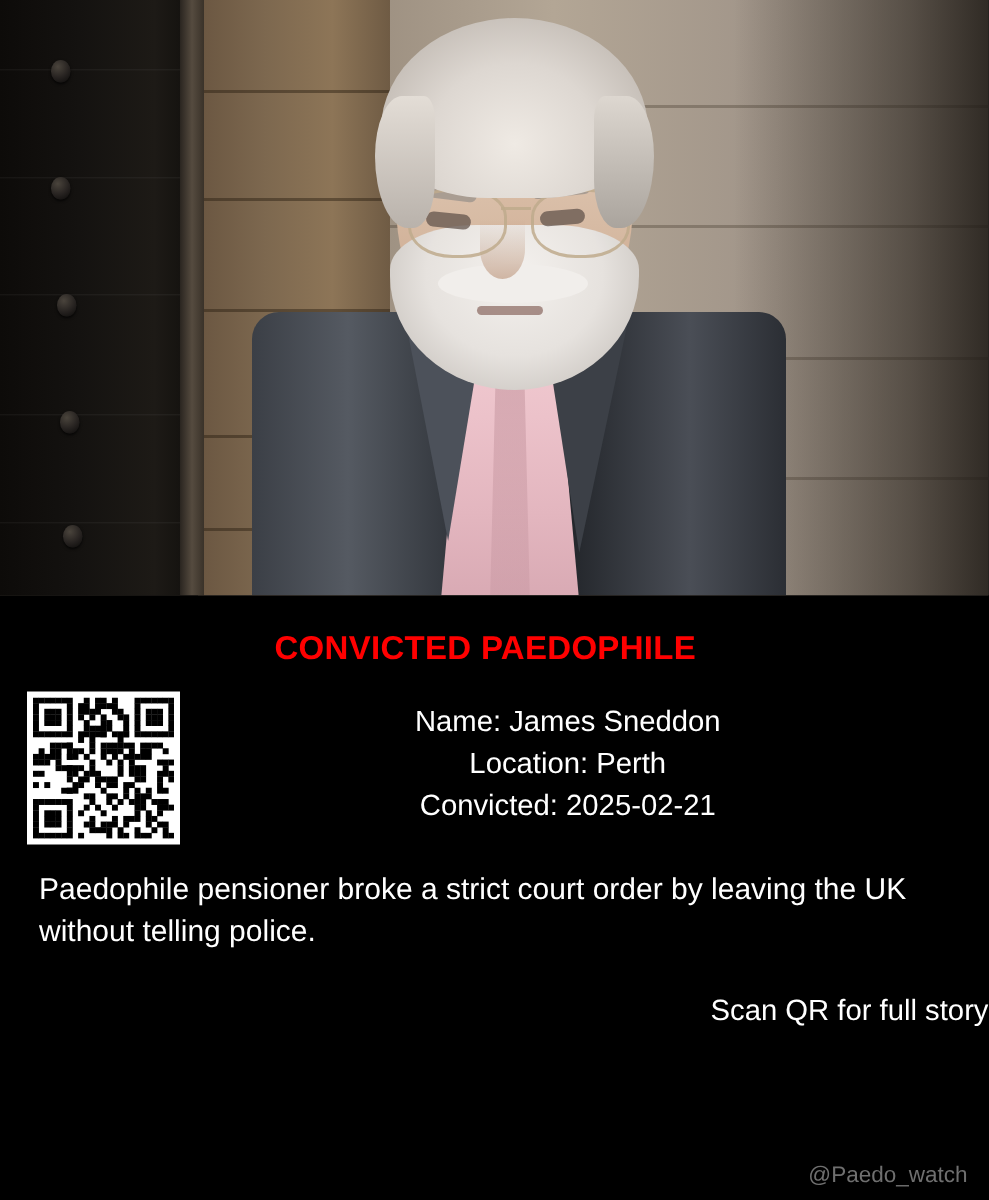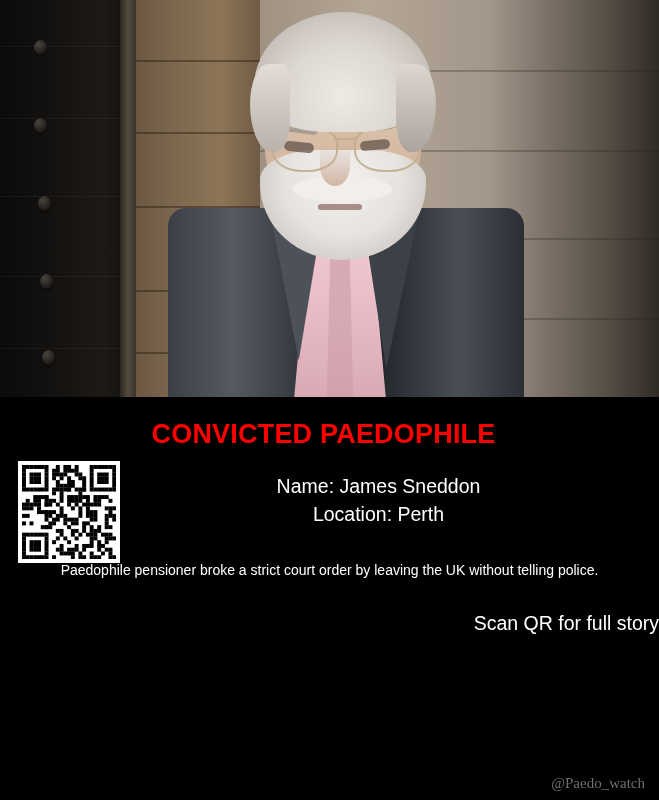--- a/index.html
+++ b/index.html
@@ -293,21 +293,21 @@
   }
 
   
   .panel {
     position: relative;
     flex: 1;
     background: #000000;
   }
   .headline {
     color: #ff0000;
-    font-size: 27px;
+    font-size: 22px;
     font-weight: bold;
     text-align: center;
     letter-spacing: 0.2px;
     margin: 22px 12px 0 0;
     padding: 0 20px;
   }
   .qr {
     position: absolute;
     left: 18px;
     top: 64px;
@@ -326,38 +326,37 @@
     margin-top: 22px;
     color: #ffffff;
     font-size: 19.5px;
     line-height: 28px;
     text-align: center;
     padding: 0 22px 0 120px;
   }
   .blurb {
     margin-top: 28px;
     color: #ffffff;
-    font-size: 14px;
+    font-size: 20px;
     line-height: 28px;
-    text-align: center;
+    text-align: left;
     padding: 0 26px;
   }
   .scan {
     margin-top: 28px;
     color: #ffffff;
     font-size: 19.5px;
     text-align: right;
   }
   .handle {
     position: absolute;
     right: 14px;
     bottom: 8px;
     color: #6f6f6f;
     font-size: 15px;
-    font-family: Liberation Serif, serif;
   }
 </style>
 </head>
 <body>
 
 <div class="poster">
 
   <div class="photo">
     <div class="photo-canvas">
 
@@ -746,20 +745,21 @@
             <rect x="22.56" y="52.64" width="3.96" height="3.96" fill="#000000"></rect>
             <rect x="52.64" y="22.56" width="3.96" height="3.96" fill="#000000"></rect>
             <rect x="22.56" y="60.16" width="3.96" height="3.96" fill="#000000"></rect>
             <rect x="60.16" y="22.56" width="3.96" height="3.96" fill="#000000"></rect>
           </svg></div>
     </div>
 
     <div class="details">
       <div>Name: James Sneddon</div>
       <div>Location: Perth</div>
+      <div>Convicted: 2025-02-21</div>
     </div>
 
     <div class="blurb">Paedophile pensioner broke a strict court order by leaving the UK without telling police.</div>
 
     <div class="scan">Scan QR for full story</div>
 
     <div class="handle">@Paedo_watch</div>
   </div>
 </div>
 

